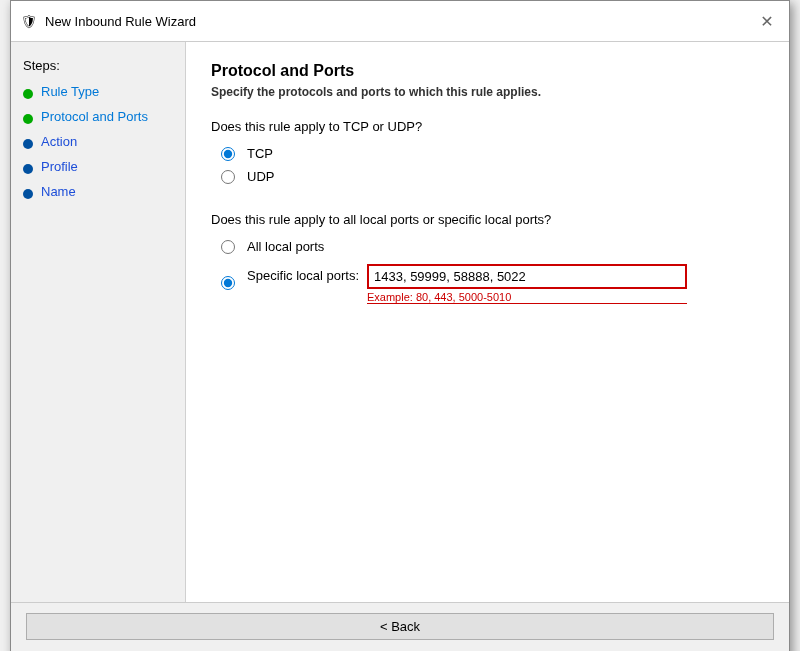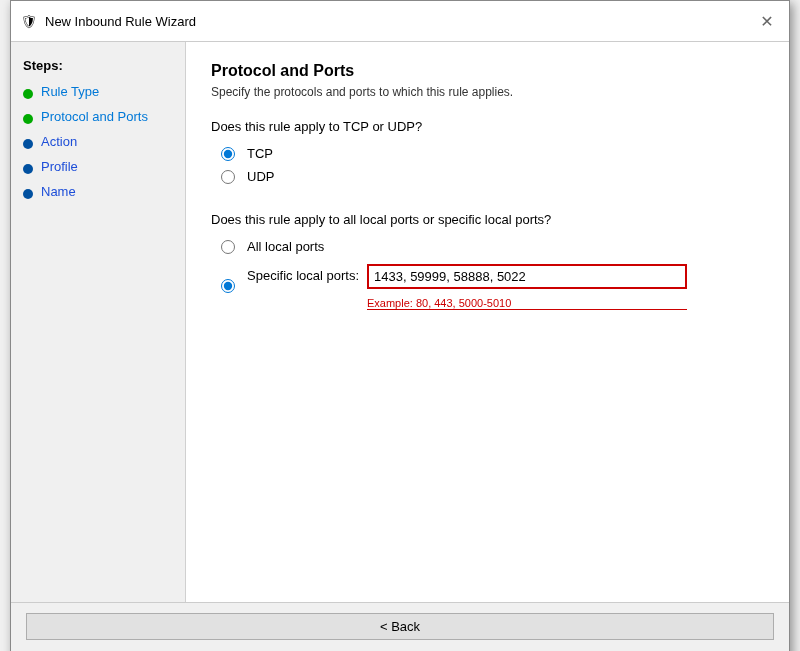--- a/index.html
+++ b/index.html
@@ -59,21 +59,21 @@
       background: #f0f0f0;
       min-height: 560px;
     }
     .sidebar {
       width: 175px;
       background: #f0f0f0;
       border-right: 1px solid #d0d0d0;
       padding: 10px 0;
     }
     .sidebar-header {
-      font-weight: bold;
+      font-weight: normal;
       padding: 6px 12px;
       font-size: 13px;
     }
     .sidebar-item {
       display: flex;
       align-items: flex-end;
       padding: 5px 12px;
       gap: 8px;
       font-size: 13px;
       cursor: default;
@@ -99,20 +99,21 @@
     }
     .main-title {
       font-size: 16px;
       font-weight: bold;
       margin-bottom: 5px;
     }
     .main-subtitle {
       font-size: 12px;
       color: #333;
       margin-bottom: 20px;
+      font-weight: bold;
     }
     .section-question {
       font-size: 13px;
       margin-bottom: 12px;
     }
     .radio-group {
       margin-bottom: 8px;
       padding-left: 10px;
     }
     .radio-item {
@@ -151,21 +152,21 @@
     .port-input {
       width: 320px;
       border: 2px solid #cc0000;
       padding: 3px 5px;
       font-size: 13px;
       outline: none;
     }
     .port-hint {
       font-size: 11px;
       color: #cc0000;
-      margin-top: 8px;
+      margin-top: 2px;
       border-bottom: 1px solid #cc0000;
       display: inline-block;
     }
     .bottom-bar {
       display: flex;
       justify-content: flex-end;
       padding: 10px 15px;
       gap: 16px;
       border-top: 1px solid #ccc;
       background: #f0f0f0;

